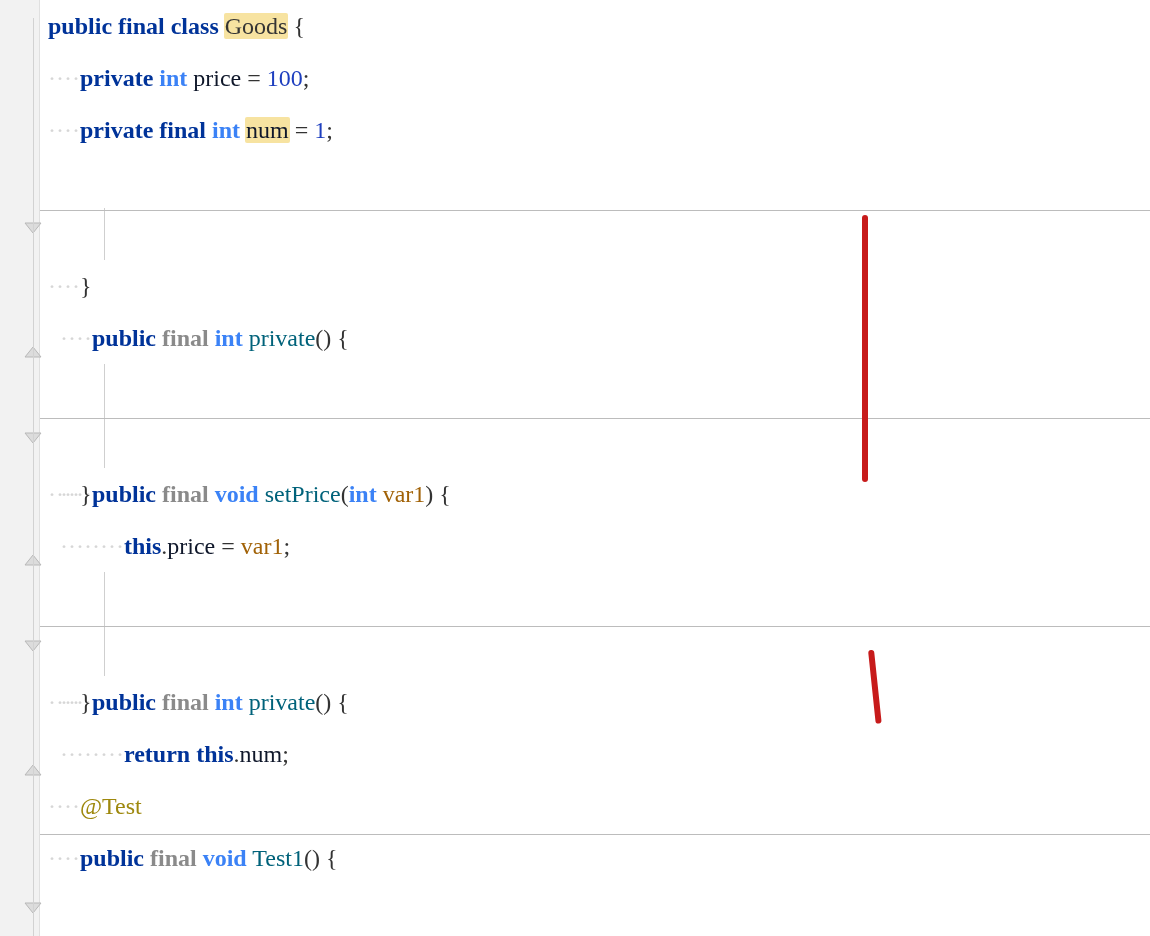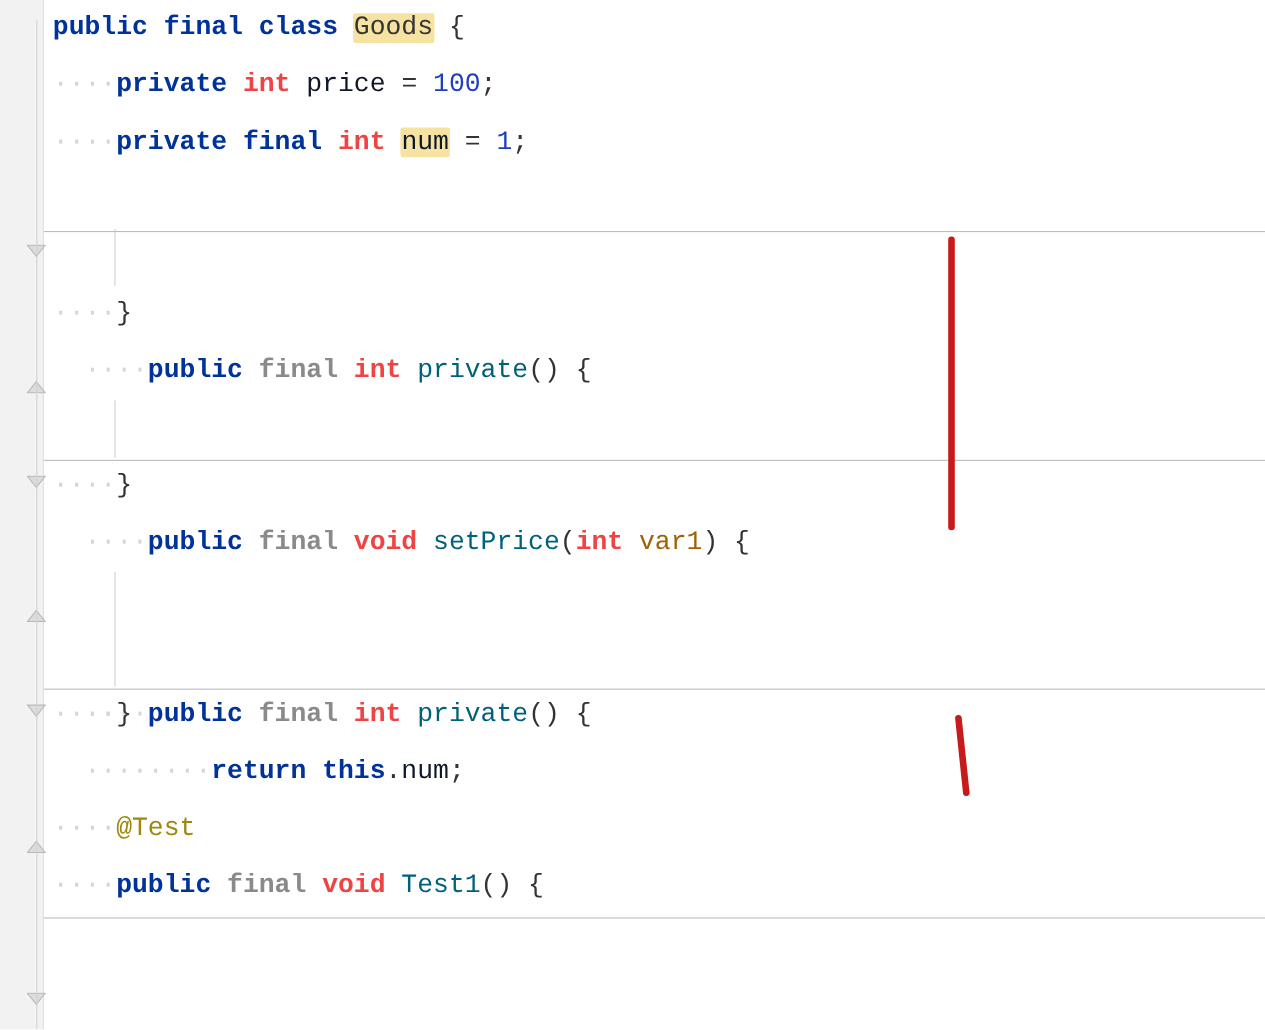--- a/index.html
+++ b/index.html
@@ -23,39 +23,39 @@
   }
   .code-area {
     position: absolute;
     left: 40px;
     top: 0;
     right: 0;
     bottom: 0;
   }
   .line {
     box-sizing: border-box;
-    font-family: Liberation Mono, monospace;
+    font-family: Liberation Serif, serif;
     font-size: 24px;
     line-height: 52px;
     height: 52px;
     white-space: pre;
     padding-left: 8px;
     color: #343434;
     position: relative;
   }
   .hr {
     position: absolute;
     left: 40px;
     right: 0;
     border-top: 1px solid #bcbcbc;
     height: 0;
   }
   .keyword { color: #003399; font-weight: 600; }
   .keyword-gray { color: #8a8a8a; font-weight: 600; }
-  .type { color: #ef4444; font-weight: 600; }
+  .type { color: #3b82f6; font-weight: 600; }
   .field { color: #0f172a; }
   .number { color: #1e3fbf; }
   .ident  { color: #00627A; }
   .param  { color: #a16207; }
   .annotation { color: #9E880D; }
   .brace  { color: #333333; }
   .dot    { color: #333333; }
   .ws-dot { color: #d6d6d6; }
   .warn-hl {
     background: #f7e3a1;
@@ -146,20 +146,24 @@
 
 <div class="line"><span class="ws-dot">····</span><span class="brace">}</span></div>
 
 <div class="line"></div>
 
 <div class="line" style="position:relative">
   <span class="indent-guide" style="left:64px"></span>
   <span class="ws-dot">····</span><span class="keyword">public</span><span class="ws-dot"> </span><span class="keyword-gray">final</span><span class="ws-dot"> </span><span class="type">void</span><span class="ws-dot"> </span><span class="ident">setPrice</span><span class="brace">(</span><span class="type">int</span><span class="ws-dot"> </span><span class="param">var1</span><span class="brace">)</span><span class="ws-dot"> </span><span class="brace">{</span>
 </div>
 
+<div class="line" style="position:relative">
+  <span class="indent-guide" style="left:64px"></span>
+  <span class="ws-dot">········</span><span class="keyword">this</span><span class="dot">.</span><span class="field">price</span><span class="ws-dot"> </span><span class="brace">=</span><span class="ws-dot"> </span><span class="param">var1</span><span class="brace">;</span>
+</div>
 
 <div class="line"><span class="ws-dot">····</span><span class="brace">}</span></div>
 
 <div class="line"></div>
 
 <div class="line" style="position:relative">
   <span class="indent-guide" style="left:64px"></span>
   <span class="ws-dot">····</span><span class="keyword">public</span><span class="ws-dot"> </span><span class="keyword-gray">final</span><span class="ws-dot"> </span><span class="type">int</span><span class="ws-dot"> </span><span class="ident">private</span><span class="brace">()</span><span class="ws-dot"> </span><span class="brace">{</span>
 </div>
 

